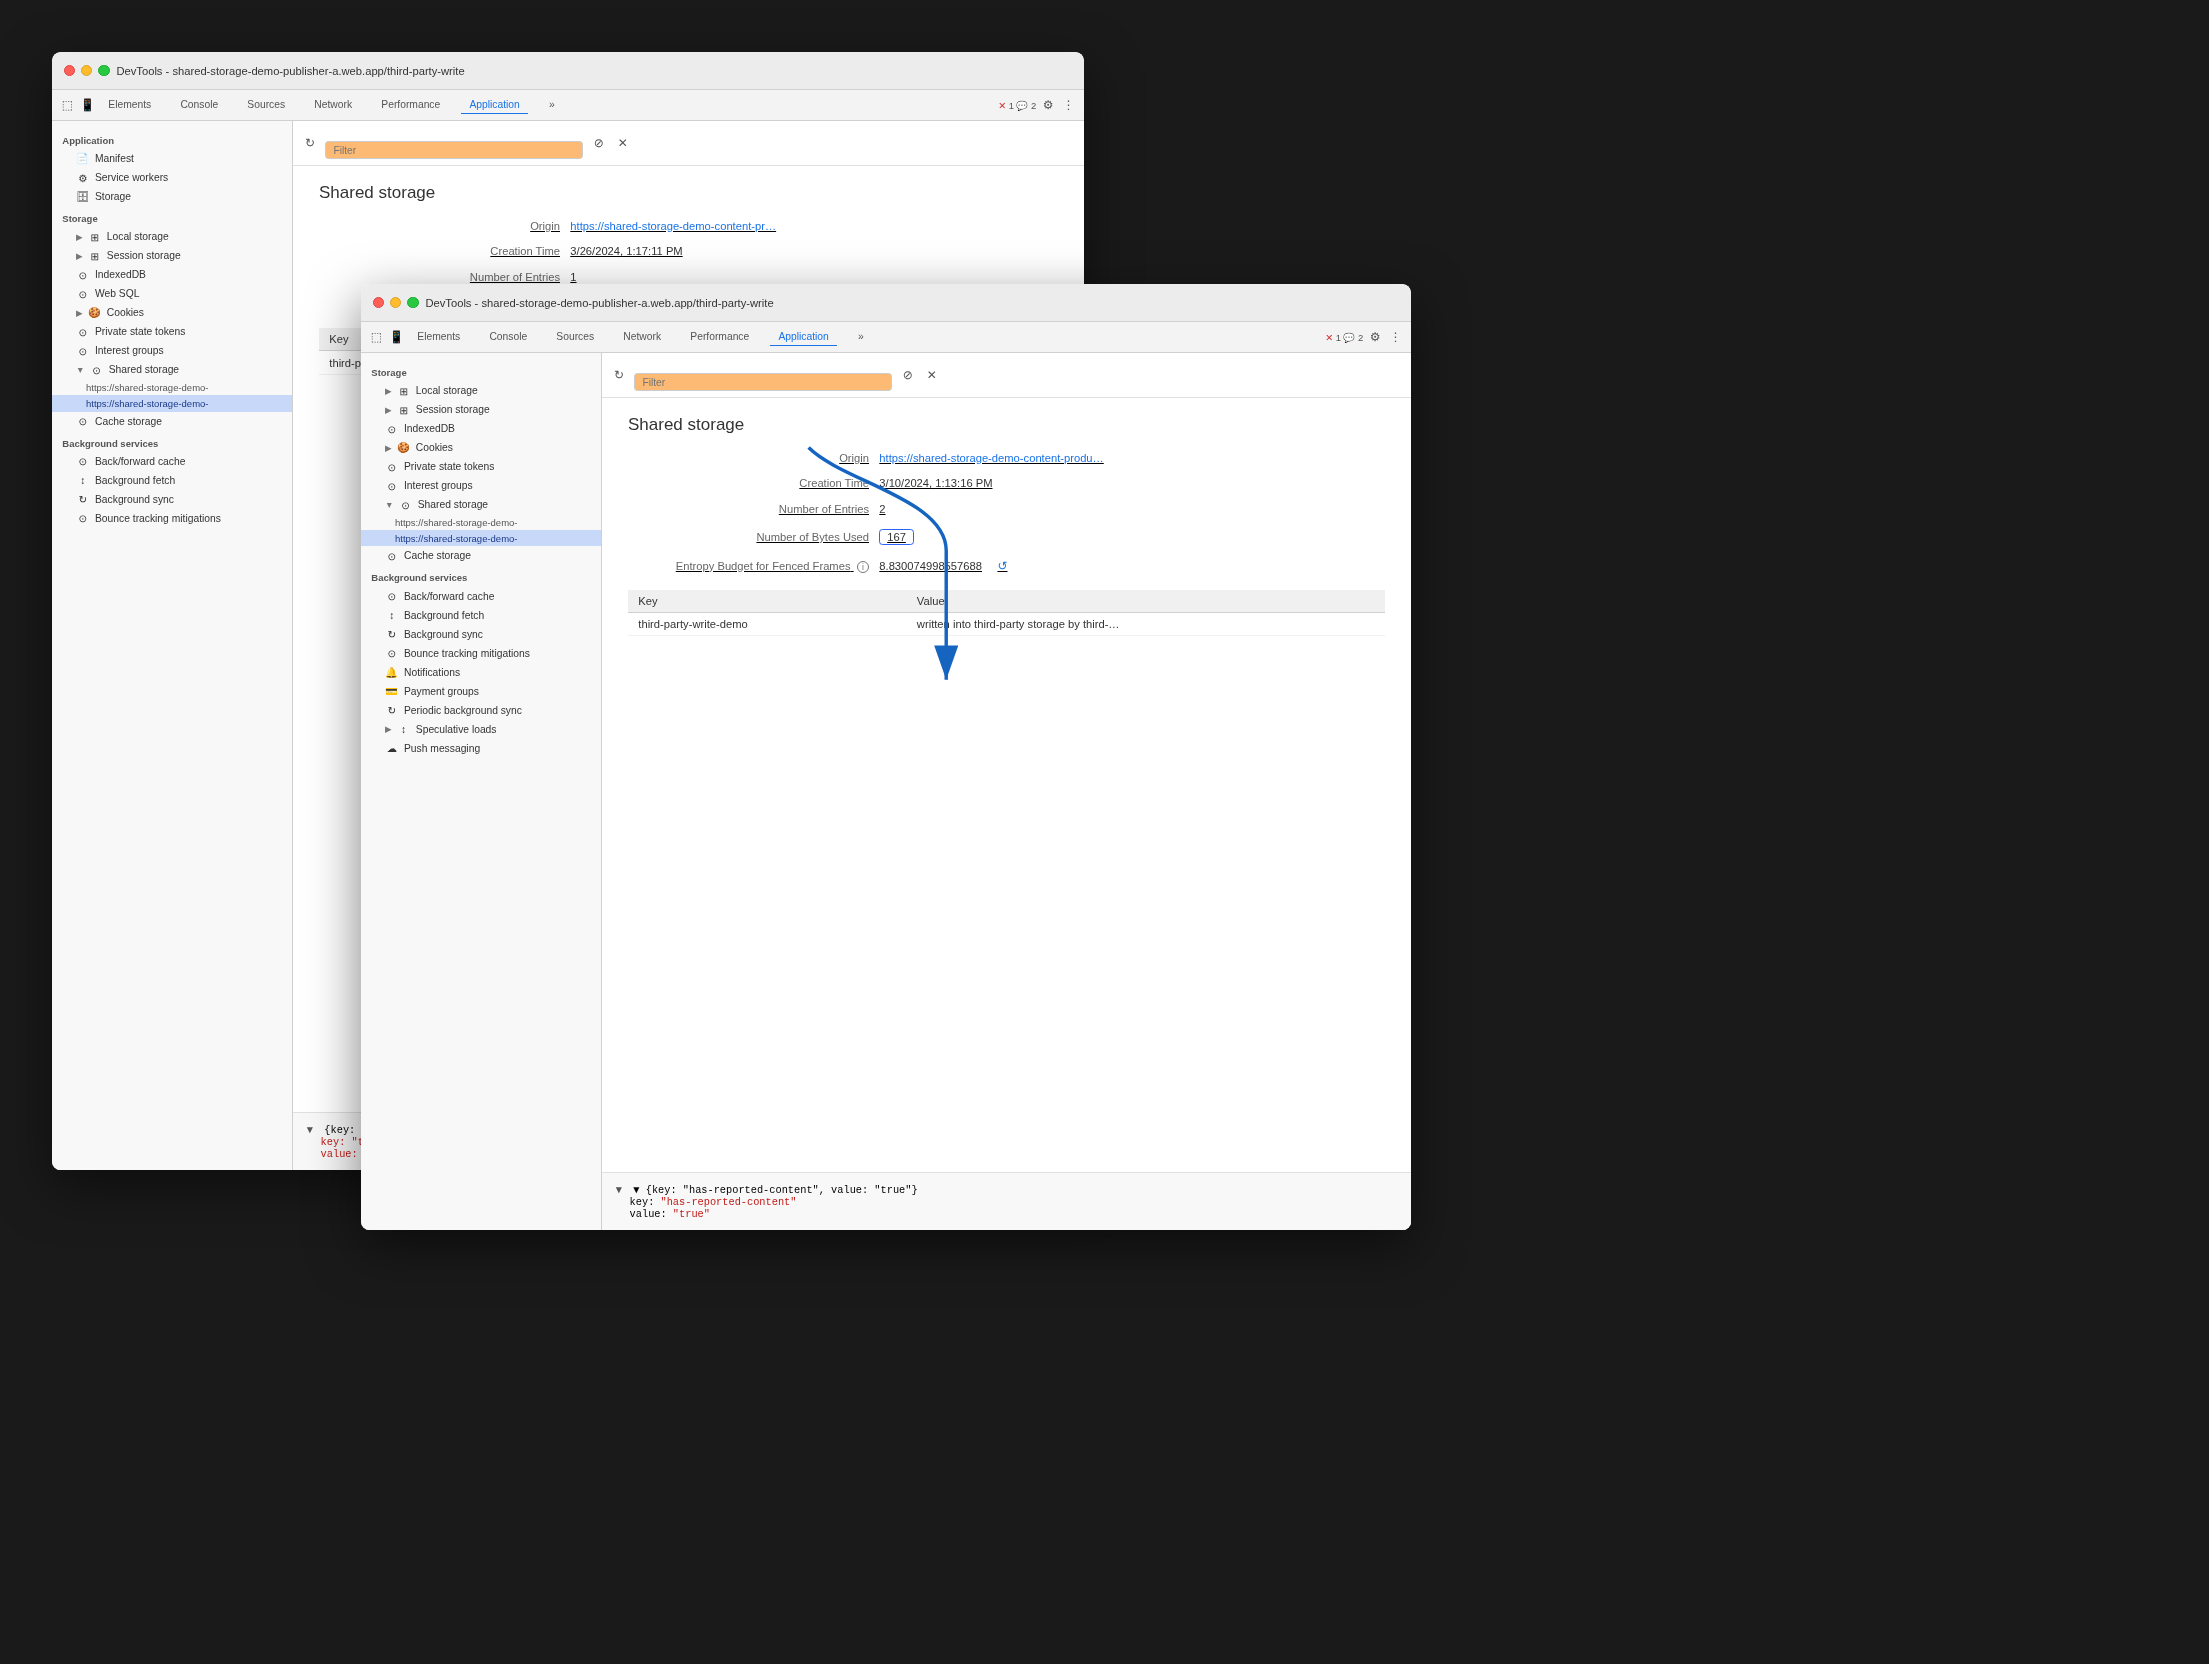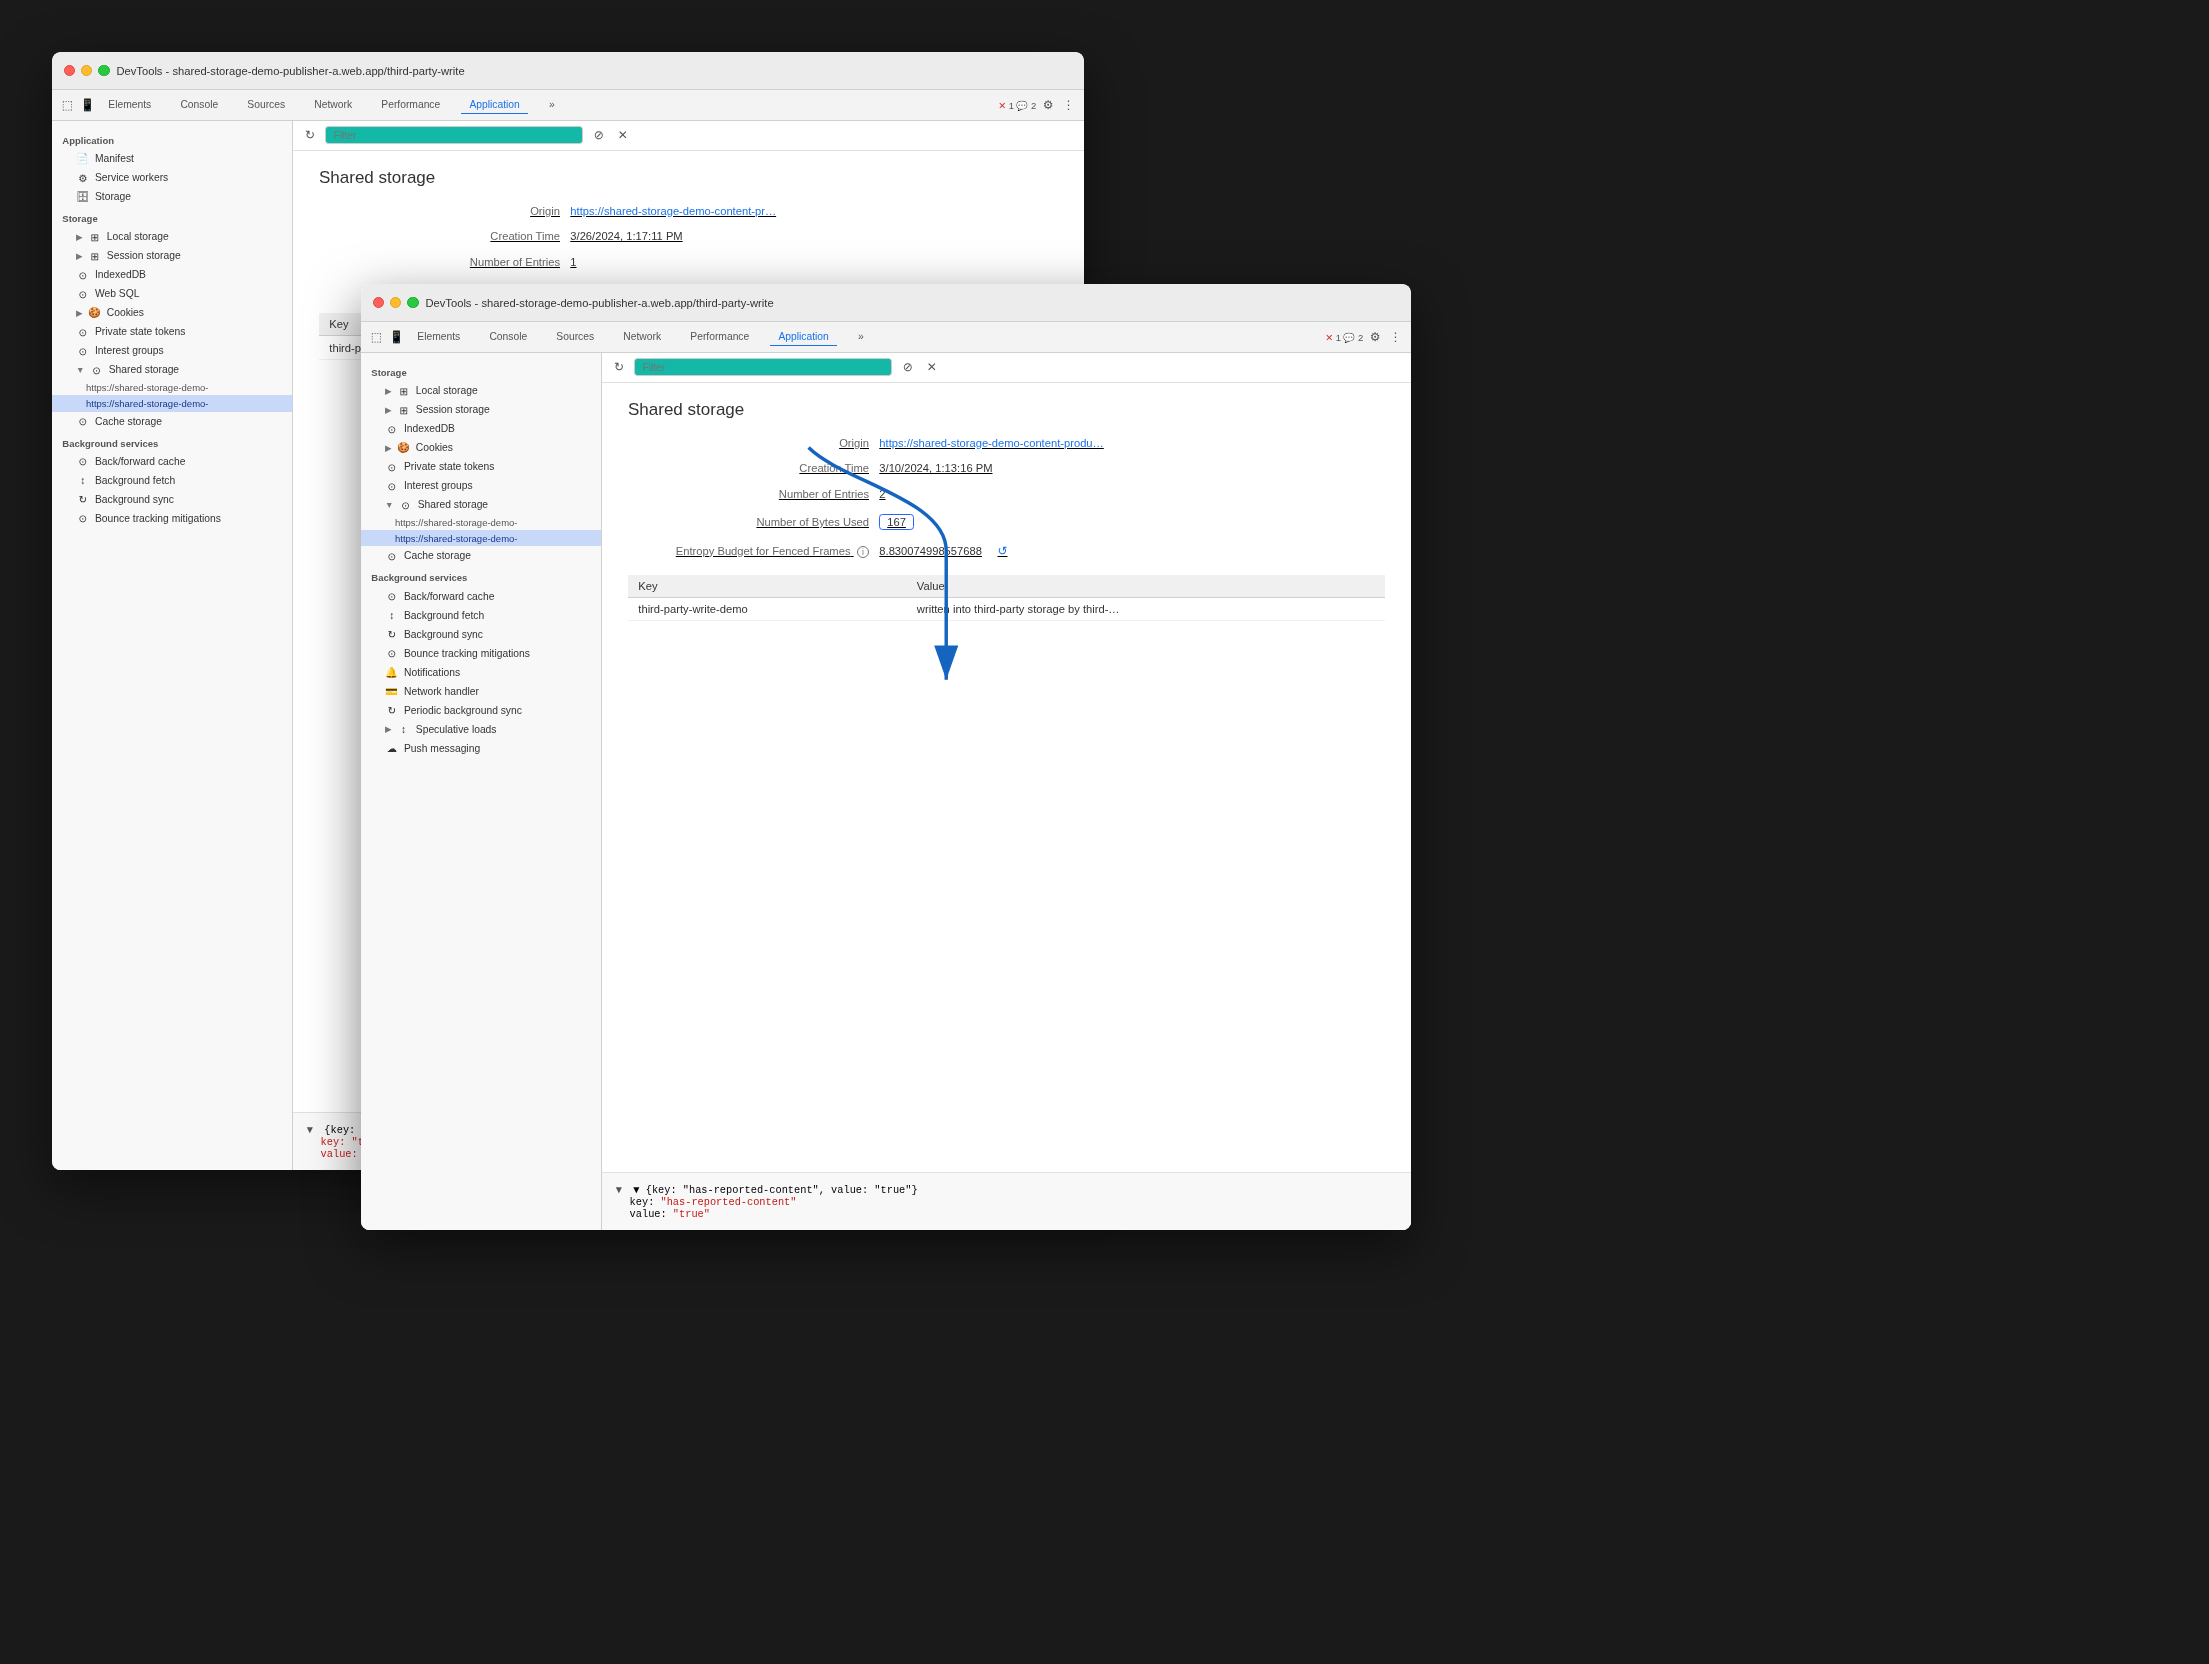--- a/index.html
+++ b/index.html
@@ -199,23 +199,24 @@
       border-bottom: 0.9px solid #e0e0e0;
       gap: 6.9px;
     }
 
     .filter-input-wrap {
       display: flex;
       border: 0.9px solid #ccc;
       border-radius: 3.4px;
       padding: 2.6px 6.9px;
       gap: 5.2px;
-      background: #14b8a6;
+      background: #fdba74;
       flex: 1;
       max-width: 258px;
+      margin-top: 15px;
     }
 
     .filter-input {
       border: none;
       outline: none;
       font-size: 10.3px;
       background: transparent;
       color: #333;
       flex: 1;
     }
@@ -611,21 +612,21 @@
       <div class="sidebar-item indented">
         <span class="sidebar-icon">⊙</span>
         <span>Bounce tracking mitigations</span>
       </div>
       <div class="sidebar-item indented">
         <span class="sidebar-icon">🔔</span>
         <span>Notifications</span>
       </div>
       <div class="sidebar-item indented">
         <span class="sidebar-icon">💳</span>
-        <span>Network handler</span>
+        <span>Payment groups</span>
       </div>
       <div class="sidebar-item indented">
         <span class="sidebar-icon">↻</span>
         <span>Periodic background sync</span>
       </div>
       <div class="sidebar-item indented">
         <span class="expand-arrow">▶</span>
         <span class="sidebar-icon">↕</span>
         <span>Speculative loads</span>
       </div>

